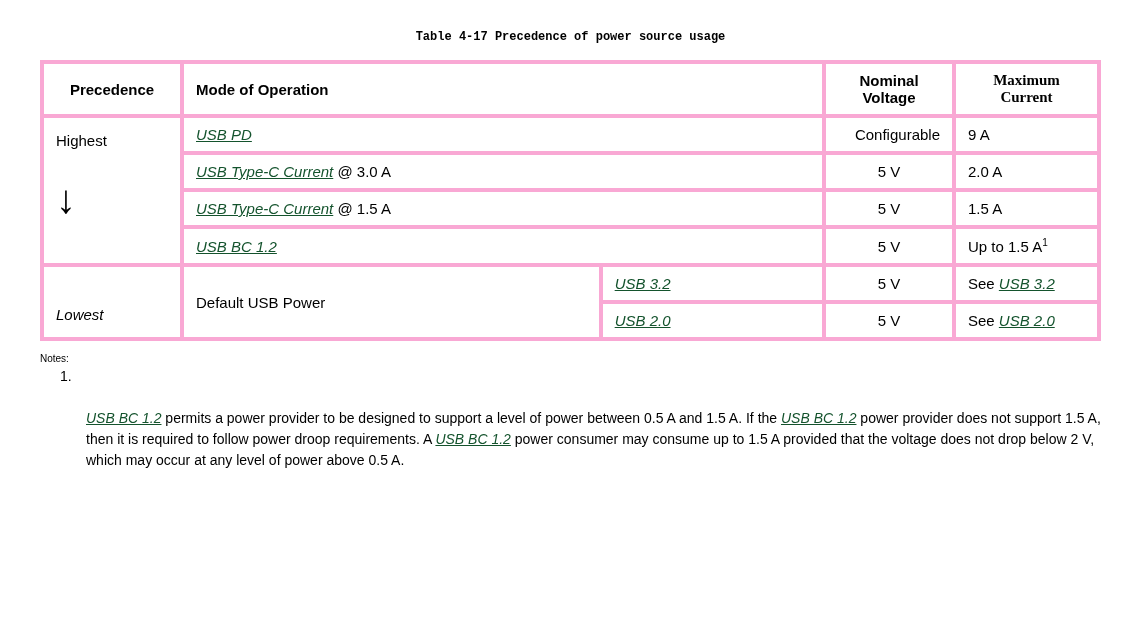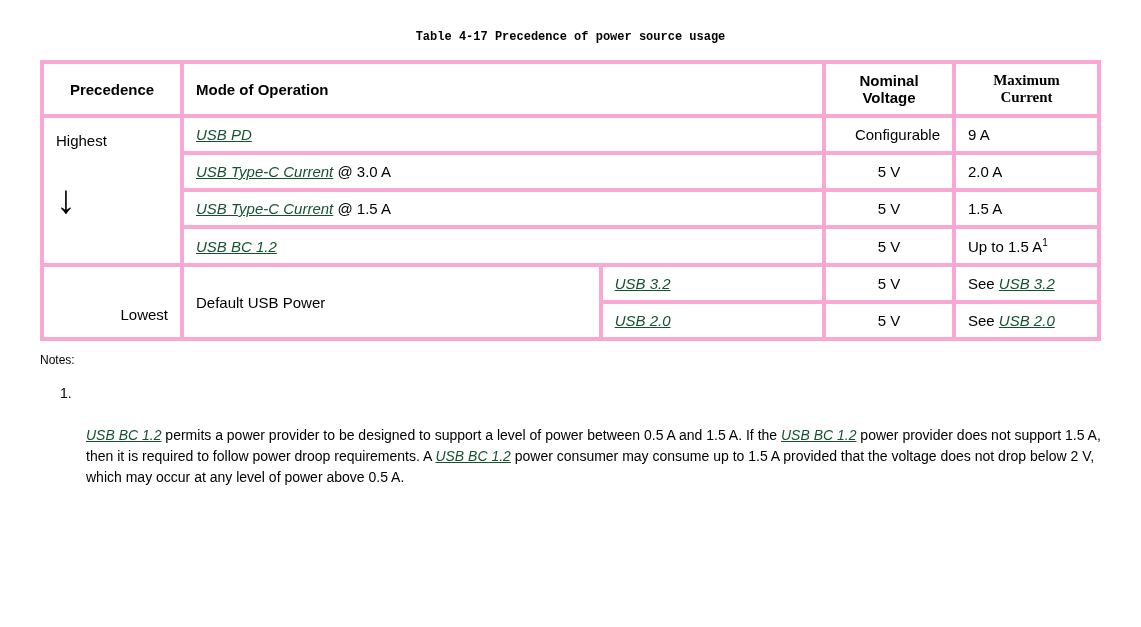--- a/index.html
+++ b/index.html
@@ -42,22 +42,22 @@
       font-style: italic;
       cursor: pointer;
     }
     .notes-section {
       font-family: Arial, sans-serif;
       font-size: 14px;
       margin-top: 6px;
     }
     .notes-title {
       font-weight: normal;
-      font-size: 12px;
-      margin-bottom: 18px;
+      font-size: 10px;
+      margin-bottom: 4px;
     }
     .note-item {
       display: flex;
       gap: 10px;
       margin-left: 20px;
     }
     .note-number {
       min-width: 16px;
     }
     .note-text {
@@ -107,21 +107,21 @@
     <td style="font-family:Arial,sans-serif;">1.5 A</td>
   </tr>
   <tr>
     <td colspan="2" style="font-family:Arial,sans-serif;">
       <span class="link"><em>USB BC 1.2</em></span>
     </td>
     <td style="text-align:center; font-family:Arial,sans-serif;">5 V</td>
     <td style="font-family:Arial,sans-serif;">Up to 1.5 A<sup>1</sup></td>
   </tr>
   <tr>
-    <td rowspan="2" style="text-align:right; vertical-align:bottom; padding-bottom:14px; font-family:Arial,sans-serif;">Lowest</td>
+    <td rowspan="2" style="text-align:left; vertical-align:bottom; padding-bottom:14px; font-family:Arial,sans-serif;font-style:italic;">Lowest</td>
     <td rowspan="2" style="text-align:left; font-family:Arial,sans-serif;">Default USB Power</td>
     <td style="font-family:Arial,sans-serif;">
       <span class="link"><em>USB 3.2</em></span>
     </td>
     <td style="text-align:center; font-family:Arial,sans-serif;">5 V</td>
     <td style="font-family:Arial,sans-serif;">See <span class="link">USB 3.2</span></td>
   </tr>
   <tr>
     <td style="font-family:Arial,sans-serif;">
       <span class="link"><em>USB 2.0</em></span>

